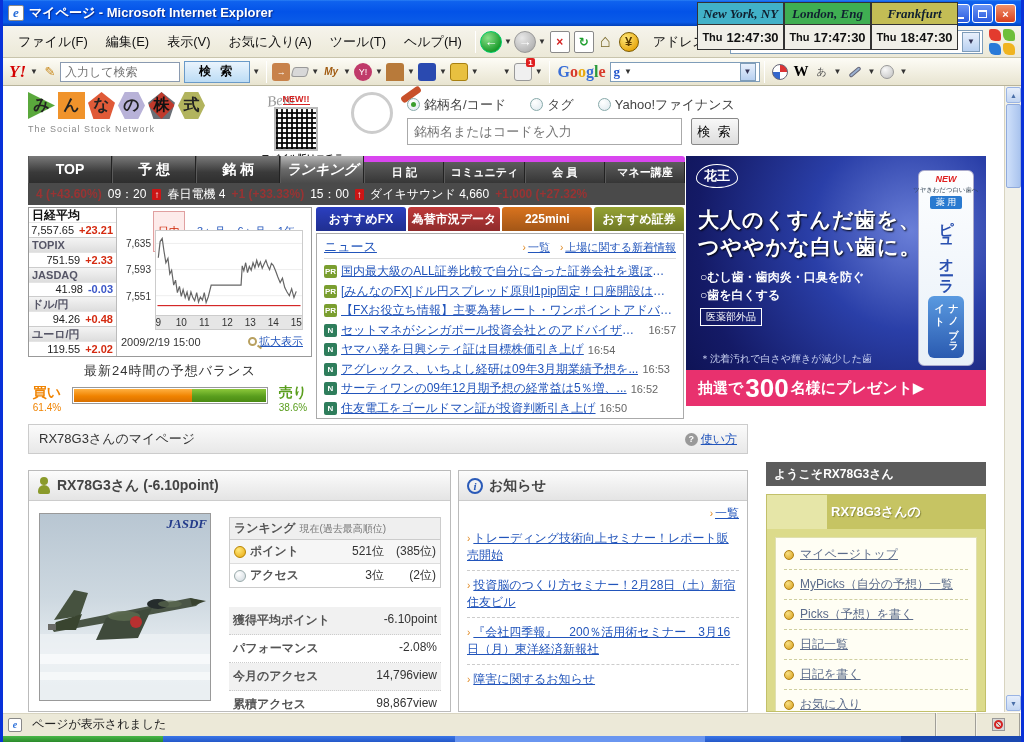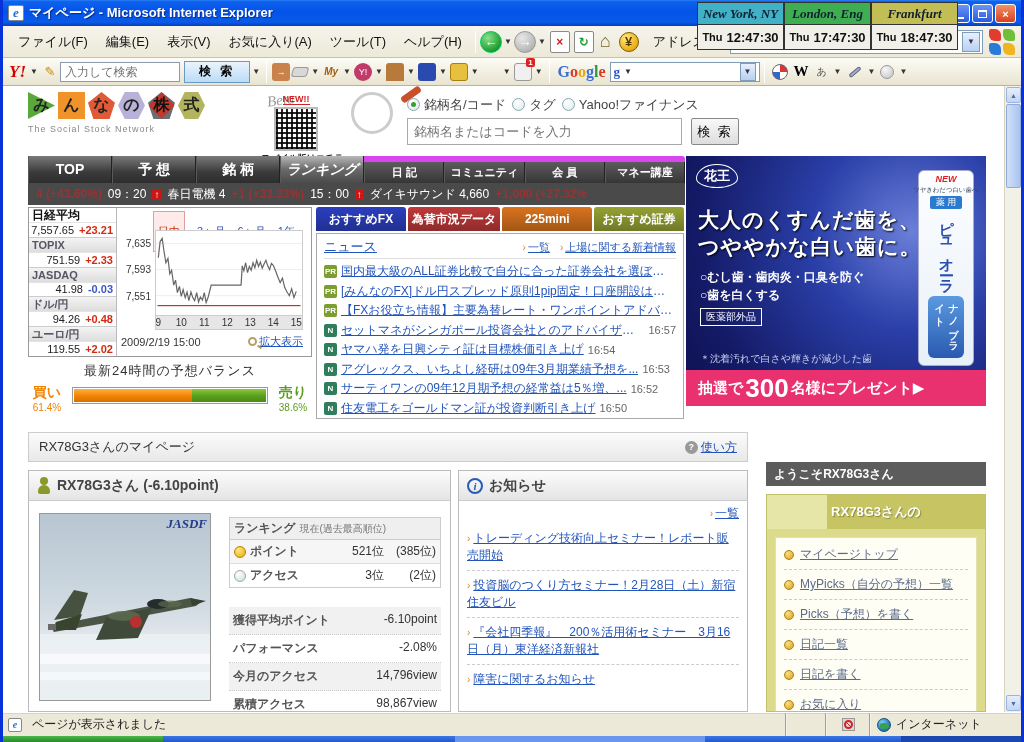--- a/index.html
+++ b/index.html
@@ -87,21 +87,21 @@
 #mobile-qr{position:absolute;left:258px;top:2px;width:70px;text-align:center}
 #qr-new{color:#d42222;font-size:9px;font-weight:bold;border-bottom:1px solid #d42222;display:inline-block}
 #qr-box{width:44px;height:44px;margin:1px auto;border:2px solid #bbb;background:
  repeating-linear-gradient(0deg,rgba(0,0,0,.85) 0 2px,transparent 2px 5px),
  repeating-linear-gradient(90deg,#222 0 2px,#fff 2px 5px)}
 #qr-label{font-size:9px;color:#222;font-weight:bold;white-space:nowrap}
 
 #stock-search{position:absolute;left:340px;top:4px;width:400px;height:62px}
 #magnifier{position:absolute;left:8px;top:2px;width:42px;height:42px;border:3px solid #ccc;border-radius:50%;background:#fff}
 #mag-handle{position:absolute;left:46px;top:-4px;width:22px;height:7px;background:#c8502a;border-radius:3px;transform:rotate(-35deg)}
-#radio-row{position:absolute;left:64px;top:6px;display:flex;gap:6px;font-size:13px;color:#444;align-items:center;white-space:nowrap}
+#radio-row{position:absolute;left:64px;top:6px;display:flex;gap:24px;font-size:13px;color:#444;align-items:center;white-space:nowrap}
 .radio{width:13px;height:13px;border:1px solid #8aa;border-radius:50%;background:radial-gradient(circle at 35% 30%,#fff,#dde8ee);display:inline-block;vertical-align:-2px;margin-right:4px;position:relative}
 .radio.checked::after{content:"";position:absolute;inset:3px;border-radius:50%;background:#3a9e2e}
 #stock-input{position:absolute;left:64px;top:28px;width:275px;height:27px;border:1px solid #aaa;font-size:13px;padding:0 6px;color:#333;font-family:inherit}
 #stock-search-btn{position:absolute;left:348px;top:28px;width:48px;height:27px;background:linear-gradient(180deg,#f8f8f8,#ddd);border:1px solid #888;border-radius:2px;font-size:13px;letter-spacing:2px}
 
 #navtabs{position:absolute;left:25px;top:70px;width:657px;height:27px;display:flex;align-items:flex-end;background:#d946ef;border-radius:3px 3px 0 0}
 .nav-tab{color:#fff;font-weight:bold;text-align:center;border-right:1px solid #222;border-left:1px solid #5a5a5a;cursor:pointer}
 .nav-tab.large{flex:1.05;font-size:14px;height:27px;line-height:27px;background:linear-gradient(180deg,#7a7a7a,#3a3a3a 60%,#2e2e2e)}
 .nav-tab.small{flex:1;font-size:11px;height:21px;line-height:21px;background:linear-gradient(180deg,#5c5c5c,#363636)}
 .nav-tab.active{background:linear-gradient(180deg,#b8b8b8,#6a6a6a 50%,#4a4a4a);font-style:italic}
@@ -171,21 +171,21 @@
 #ad-note{position:absolute;left:14px;top:196px;font-size:10px;color:#c8d0f0}
 #ad-cta{position:absolute;left:0;right:0;bottom:0;height:36px;background:#e8316e;display:flex;align-items:center;padding-left:12px;font-weight:bold;font-size:15px}
 #ad-cta .num{font-size:26px;margin:16px 2px}
 #ad-tube{position:absolute;right:12px;top:14px;width:56px;height:196px;background:linear-gradient(180deg,#fdfeff,#e8f0f8);border-radius:6px;color:#2a50b0;display:flex;flex-direction:column;align-items:center;padding-top:3px;border:1px solid #aac}
 #tube-new{color:#e02020;font-size:9px;font-weight:bold;font-style:italic}
 #tube-top{font-size:8px;color:#345;transform:scale(.8);white-space:nowrap}
 #tube-band{background:#2a7ad0;color:#fff;font-size:9px;padding:0 6px;border-radius:2px;margin:1px 0}
 #tube-name{writing-mode:vertical-rl;font-size:15px;font-weight:bold;letter-spacing:2px;height:84px}
 #tube-sub{background:linear-gradient(180deg,#5a9ae0,#2a5ab0);color:#fff;font-size:10px;font-weight:bold;border-radius:6px;padding:1px 4px;writing-mode:vertical-rl;height:62px;letter-spacing:1px;margin-top:2px}
 
-#mypage-bar{position:absolute;left:25px;top:346px;width:720px;height:30px;background:linear-gradient(180deg,#fbfbfb,#e8e8e8);border:1px solid #ccc;display:flex;align-items:center;justify-content:space-between;padding:6px 10px;font-size:13px;color:#333}
+#mypage-bar{position:absolute;left:25px;top:338px;width:720px;height:30px;background:linear-gradient(180deg,#fbfbfb,#e8e8e8);border:1px solid #ccc;display:flex;align-items:center;justify-content:space-between;padding:6px 10px;font-size:13px;color:#333}
 #help-link{display:flex;align-items:center;gap:3px;font-size:12px}
 .q-icon{width:13px;height:13px;border-radius:50%;background:#999;color:#fff;font-size:9px;font-weight:bold;display:flex;align-items:center;justify-content:center}
 #mypage-btn{position:absolute;left:763px;top:336px;width:220px;height:32px;background:linear-gradient(180deg,#c2c854,#9aa62c 55%,#8a9622);border:1px solid #6a751a;border-radius:3px;display:flex;align-items:center;color:#fff;font-weight:bold;font-size:15px;cursor:pointer}
 #mypage-btn .person{width:22px;height:22px;border-radius:50%;background:#3a3a1a;margin:0 8px;position:relative}
 #mypage-btn .person::before{content:"";position:absolute;left:7px;top:3px;width:8px;height:8px;border-radius:50%;background:#d8c860}
 #mypage-btn .person::after{content:"";position:absolute;left:4px;top:11px;width:14px;height:8px;border-radius:7px 7px 0 0;background:#d8c860}
 #mypage-btn .lbl{flex:1;text-align:center;letter-spacing:3px;text-shadow:1px 1px 1px #5a6510}
 #mypage-btn .go{width:16px;height:16px;border-radius:50%;background:#3a3a2a;color:#fff;font-size:11px;display:flex;align-items:center;justify-content:center;margin-right:8px}
 
 #profile-box{position:absolute;left:25px;top:384px;width:423px;height:242px;border:1px solid #bbb;background:#fff}
@@ -767,24 +767,20 @@
 
   <div id="statusbar">
     <div id="status-left">
       <span class="ie-mini" style="width:14px;height:14px;font-size:10px">e</span>
       <span>ページが表示されました</span>
     </div>
     <div id="status-pane1"></div>
     <div id="status-pane2">
         <span class="noicon"></span>
       </div>
-    <div id="status-zone">
-      <span class="globe"></span>
-      <span>インターネット</span>
-    </div>
   </div>
 
   <div id="taskbar">
     <span id="tb-start"></span>
     <span id="tb-task"></span>
     <span id="tb-tray"></span>
   </div>
 </div>
 
 </body></html>

